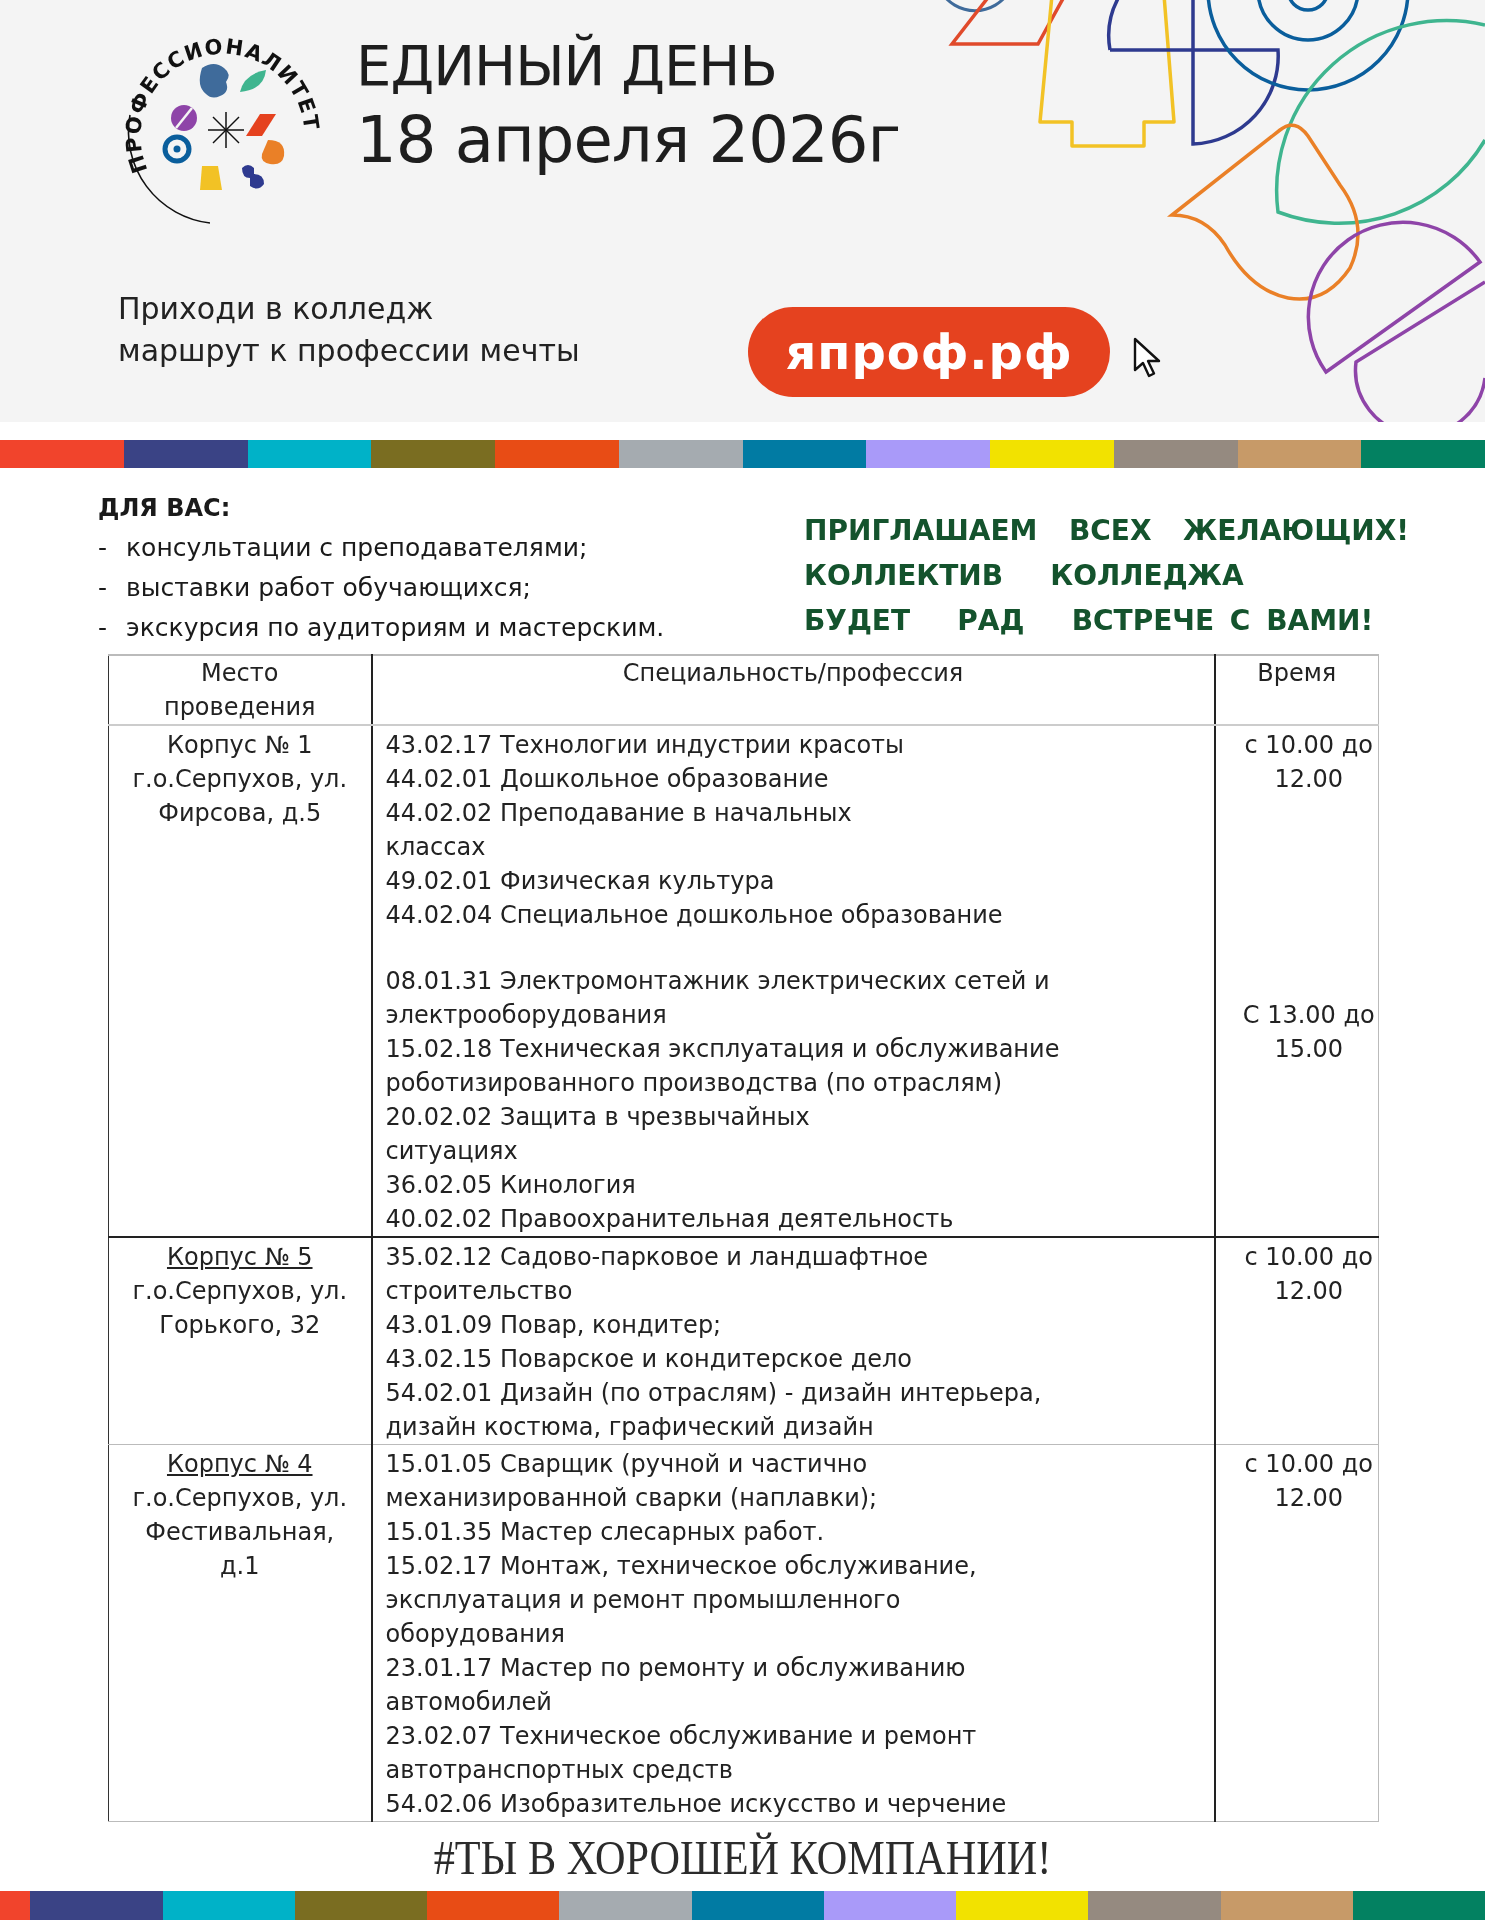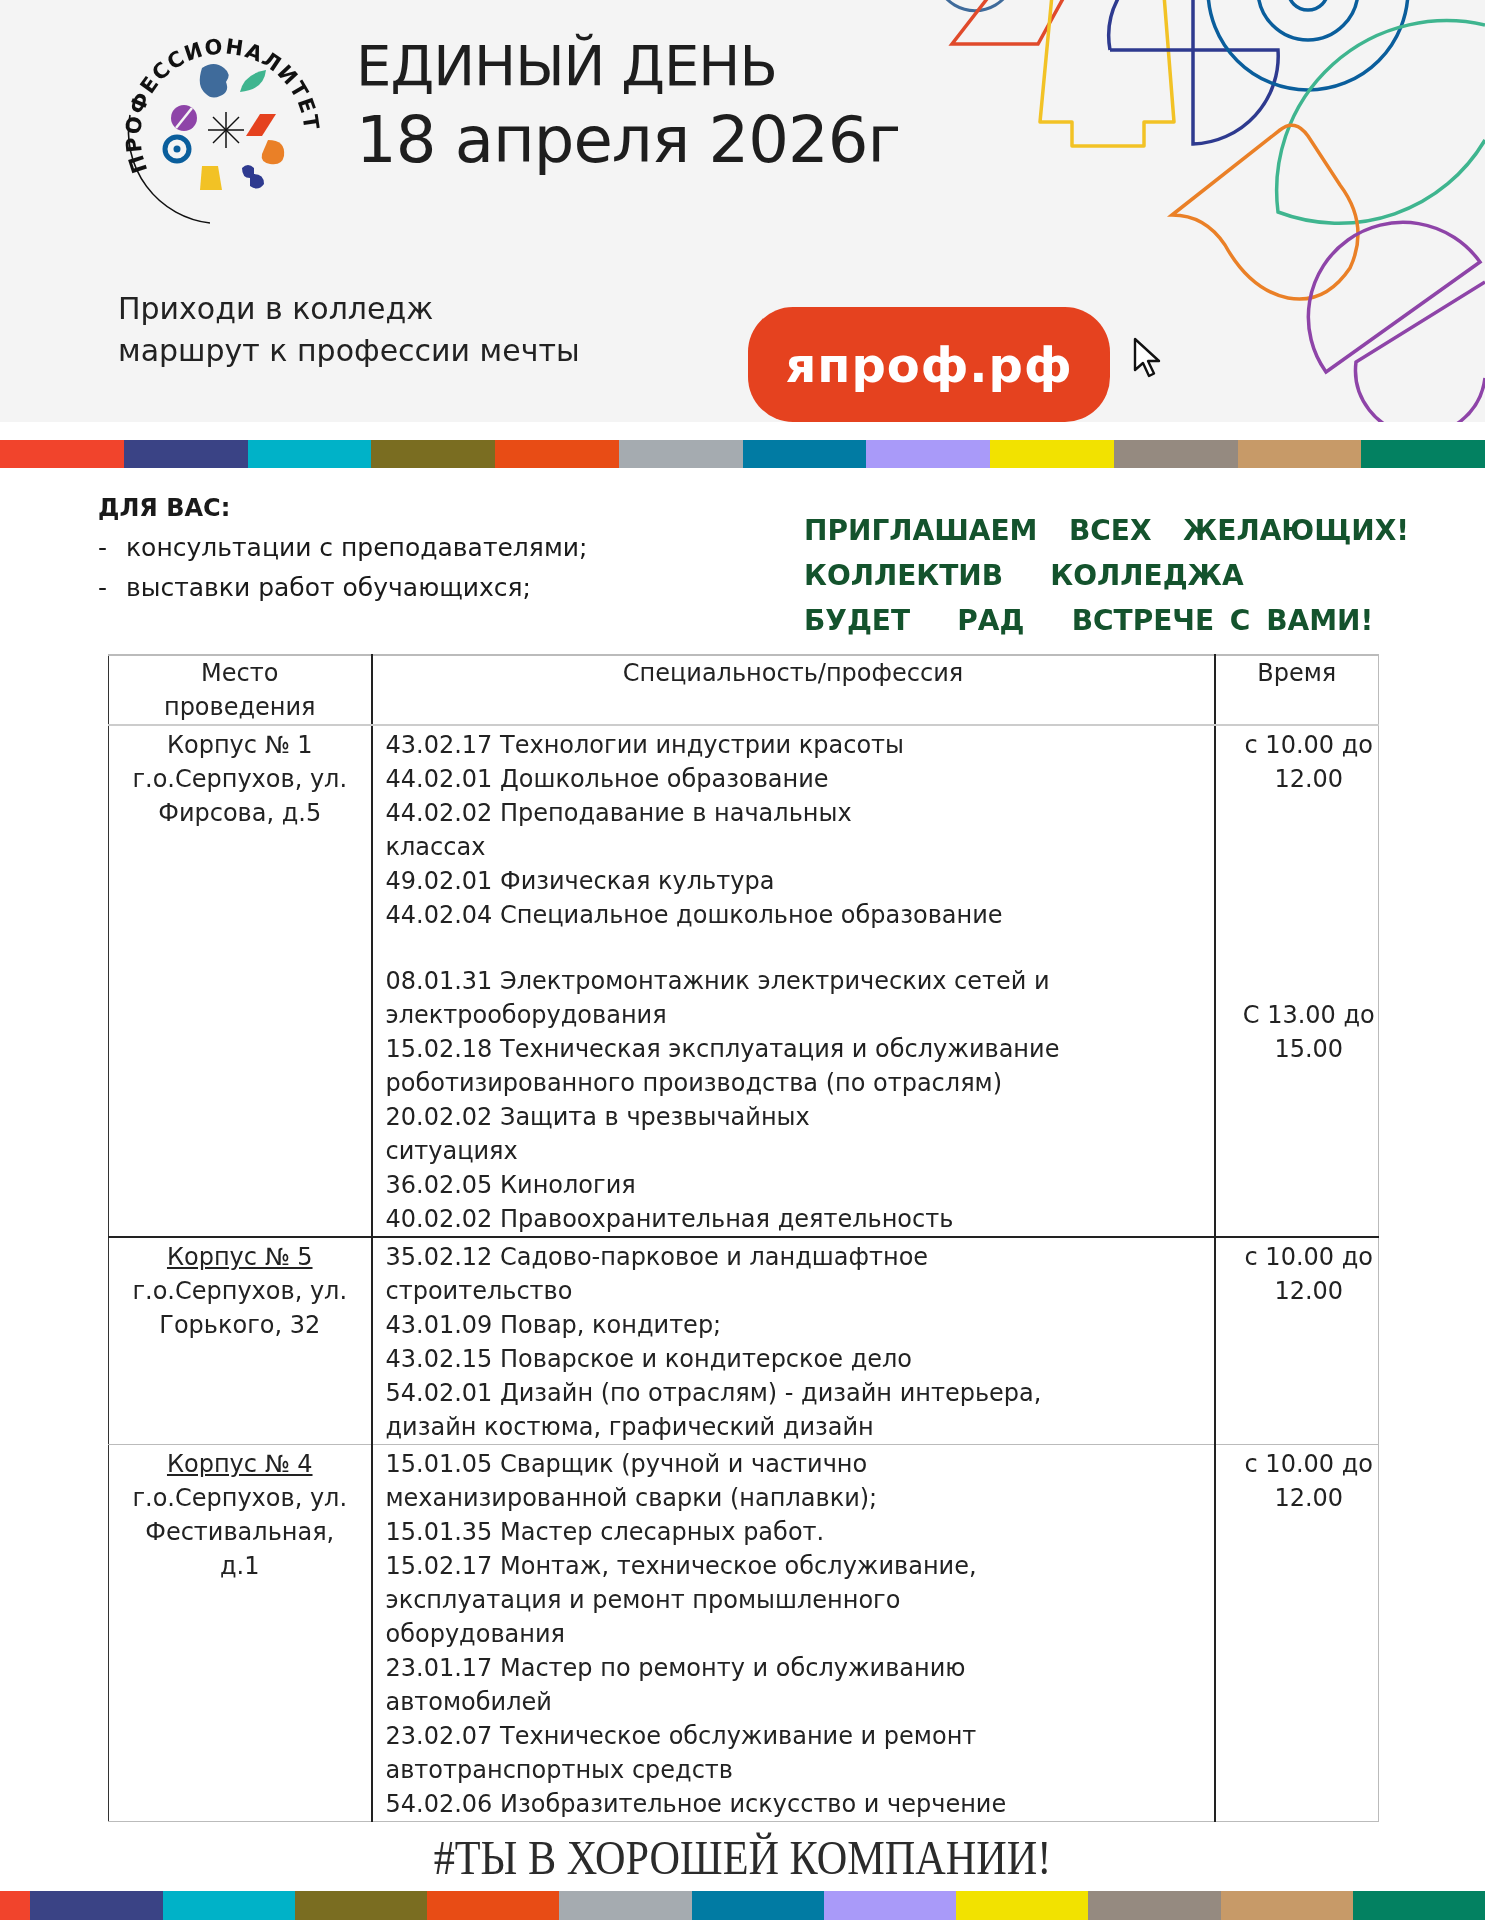--- a/index.html
+++ b/index.html
@@ -19,21 +19,21 @@
     color: #1e1e1e; line-height: 72px; font-size: 56px; letter-spacing: -1px;
   }
   .hero-title div { white-space: nowrap; }
   .hero-title .date { font-size: 64px; margin-top: 2px; }
   .hero-sub {
     position: absolute; left: 118px; top: 288px;
     font-family: "DejaVu Sans", sans-serif; font-size: 30px; line-height: 42px; color: #222;
   }
   .hero-sub div { white-space: nowrap; }
   .cta {
-    position: absolute; left: 748px; top: 307px; width: 362px; height: 115px;
+    position: absolute; left: 748px; top: 307px; width: 362px; height: 90px;
     background: #e5421f; border-radius: 45px; color: #fff;
     display: flex; align-items: center; justify-content: center;
     font-family: "DejaVu Sans", sans-serif; font-weight: bold; font-size: 48px;
     letter-spacing: 1px; cursor: pointer;
   }
   .cursor-icon { position: absolute; left: 1132px; top: 336px; width: 32px; height: 46px; }
   .deco { position: absolute; left: 900px; top: 0; width: 585px; height: 422px; }
 
   .stripe { position: absolute; left: 0; width: 1485px; height: 28px; display: flex; }
   .stripe span { flex: 1; height: 100%; }
@@ -168,20 +168,21 @@
   <span style="background:#f2e200"></span>
   <span style="background:#958a80"></span>
   <span style="background:#c79a68"></span>
   <span style="background:#038161"></span>
 </div>
 
 <div class="for-you">
   <div class="heading">ДЛЯ ВАС:</div>
   <div class="item"><span class="dash">-</span><span>консультации с преподавателями;</span></div>
   <div class="item"><span class="dash">-</span><span>выставки работ обучающихся;</span></div>
+  <div class="item"><span class="dash">-</span><span>экскурсия по аудиториям и мастерским.</span></div>
 </div>
 
 <div class="invite">
   <div style="white-space:pre">ПРИГЛАШАЕМ  ВСЕХ  ЖЕЛАЮЩИХ!</div>
   <div style="white-space:pre">КОЛЛЕКТИВ   КОЛЛЕДЖА</div>
   <div style="white-space:pre">БУДЕТ   РАД   ВСТРЕЧЕ С ВАМИ!</div>
 </div>
 
 <table class="sched">
   <colgroup>

